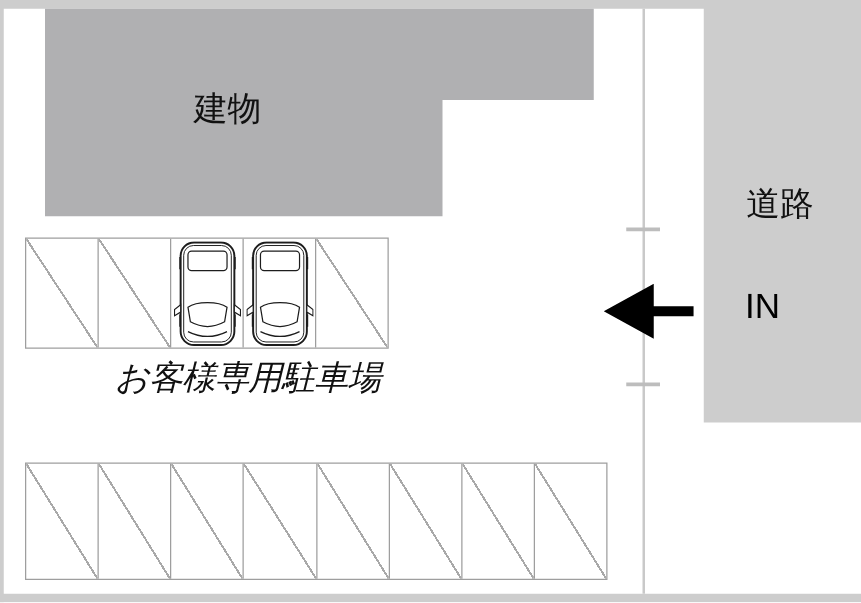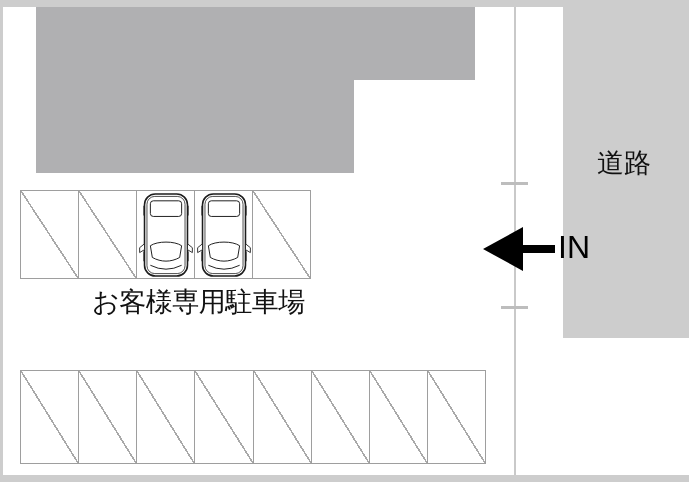--- a/index.html
+++ b/index.html
@@ -17,54 +17,55 @@
   .road{position:absolute;left:563px;top:0;width:126px;height:338px;background:var(--road);}
   .road-label{position:absolute;left:34px;top:150px;font-size:27px;line-height:1;white-space:nowrap;}
   .building-upper{position:absolute;left:36px;top:7px;width:439px;height:73px;background:var(--building);}
   .building-lower{position:absolute;left:36px;top:80px;width:318px;height:93px;background:var(--building);}
   .building-label{position:absolute;left:155px;top:74px;font-size:27px;line-height:1;white-space:nowrap;}
   .boundary-line{position:absolute;left:514px;top:7px;width:2px;height:468px;background:var(--boundary_line);}
   .tick{position:absolute;width:27px;height:3px;background:var(--tick);}
   .tick1{left:501px;top:182px;}
   .tick2{left:501px;top:306px;}
   .entrance-arrow{position:absolute;left:483px;top:227px;width:72px;height:45px;}
-  .entrance-label{position:absolute;left:558px;top:231px;font-size:32px;line-height:1;color:#000;}
+  .entrance-label{position:absolute;left:596px;top:231px;font-size:28px;line-height:1;color:#000;}
   .stall-row{
     position:absolute;display:flex;
     border:1px solid var(--stall_border);
     box-sizing:border-box;background:#fff;
   }
   .row-upper{left:20px;top:190px;width:291px;height:89px;}
   .row-lower{left:20px;top:370px;width:466px;height:94px;}
   .stall{flex:1 1 0;position:relative;box-sizing:border-box;border-right:1px solid var(--stall_border);display:flex;align-items:center;justify-content:center;}
   .stall:last-child{border-right:none;}
   .stall.empty{
     background-image:linear-gradient(to top right,
       transparent calc(50% - 0.8px),
       var(--diagonal) calc(50% - 0.8px),
       var(--diagonal) calc(50% + 0.8px),
       transparent calc(50% + 0.8px));
   }
   .car-icon{display:block;}
-  .parking-label{position:absolute;left:92px;top:289px;font-size:27px;line-height:1;white-space:nowrap;letter-spacing:-0.5px;}
+  .parking-label{position:absolute;left:92px;top:289px;font-size:27px;line-height:1;white-space:nowrap;letter-spacing:-0.5px;font-style:italic;}
 </style>
 </head>
 <body>
 
 <div id="canvas" style="--frame: #cdcdcd; --road: #cdcdcd; --building: #b0b0b2; --stall_border: #9e9e9e; --diagonal: #a9a9a9; --boundary_line: #c9c9c9; --tick: #bdbdbd; --arrow: #000000; --text: #111111;">
 
   <div class="frame-top"></div>
   <div class="frame-left"></div>
 
   <div class="road">
     <div class="road-label">道路</div>
   </div>
 
   <div class="building-upper"></div>
   <div class="building-lower"></div>
+  <div class="building-label">建物</div>
 
   <div class="boundary-line"></div>
   <div class="tick tick1"></div>
   <div class="tick tick2"></div>
 
   <svg class="entrance-arrow" viewBox="0 0 72 45" xmlns="http://www.w3.org/2000/svg">
     <polygon points="0,22 40,0 40,18 72,18 72,26 40,26 40,44" fill="#000000"></polygon>
   </svg>
   <div class="entrance-label">IN</div>
 

